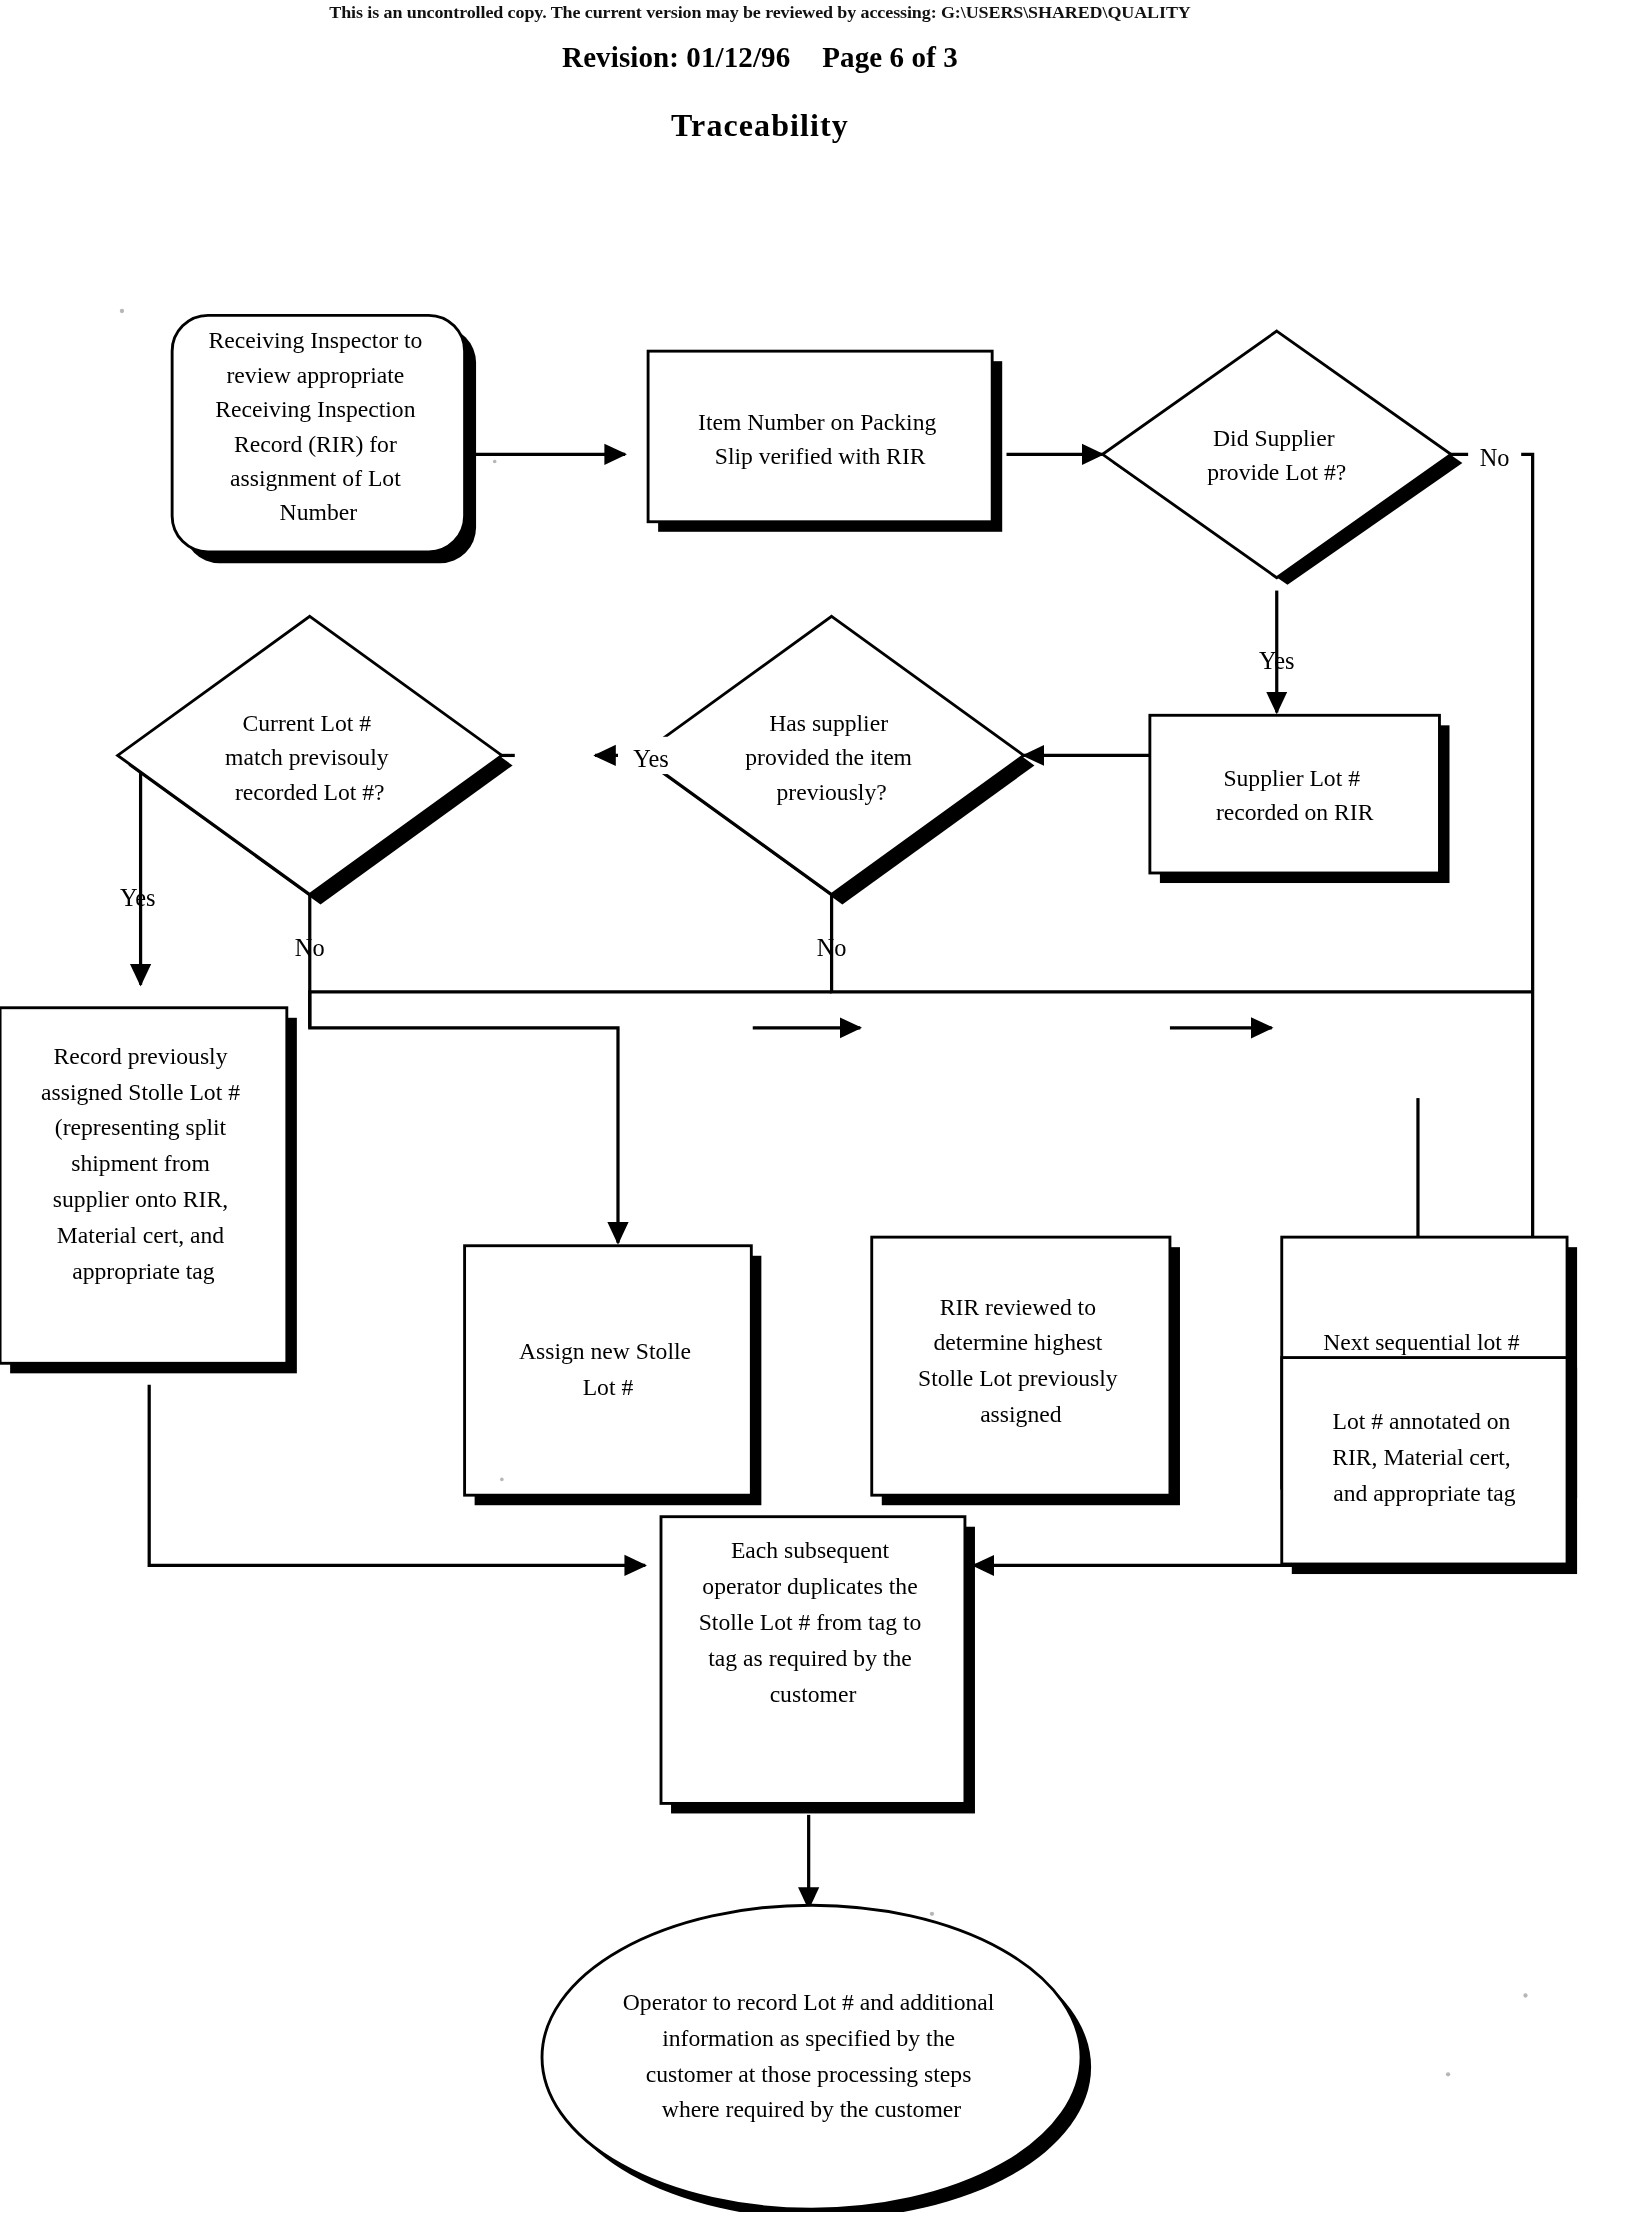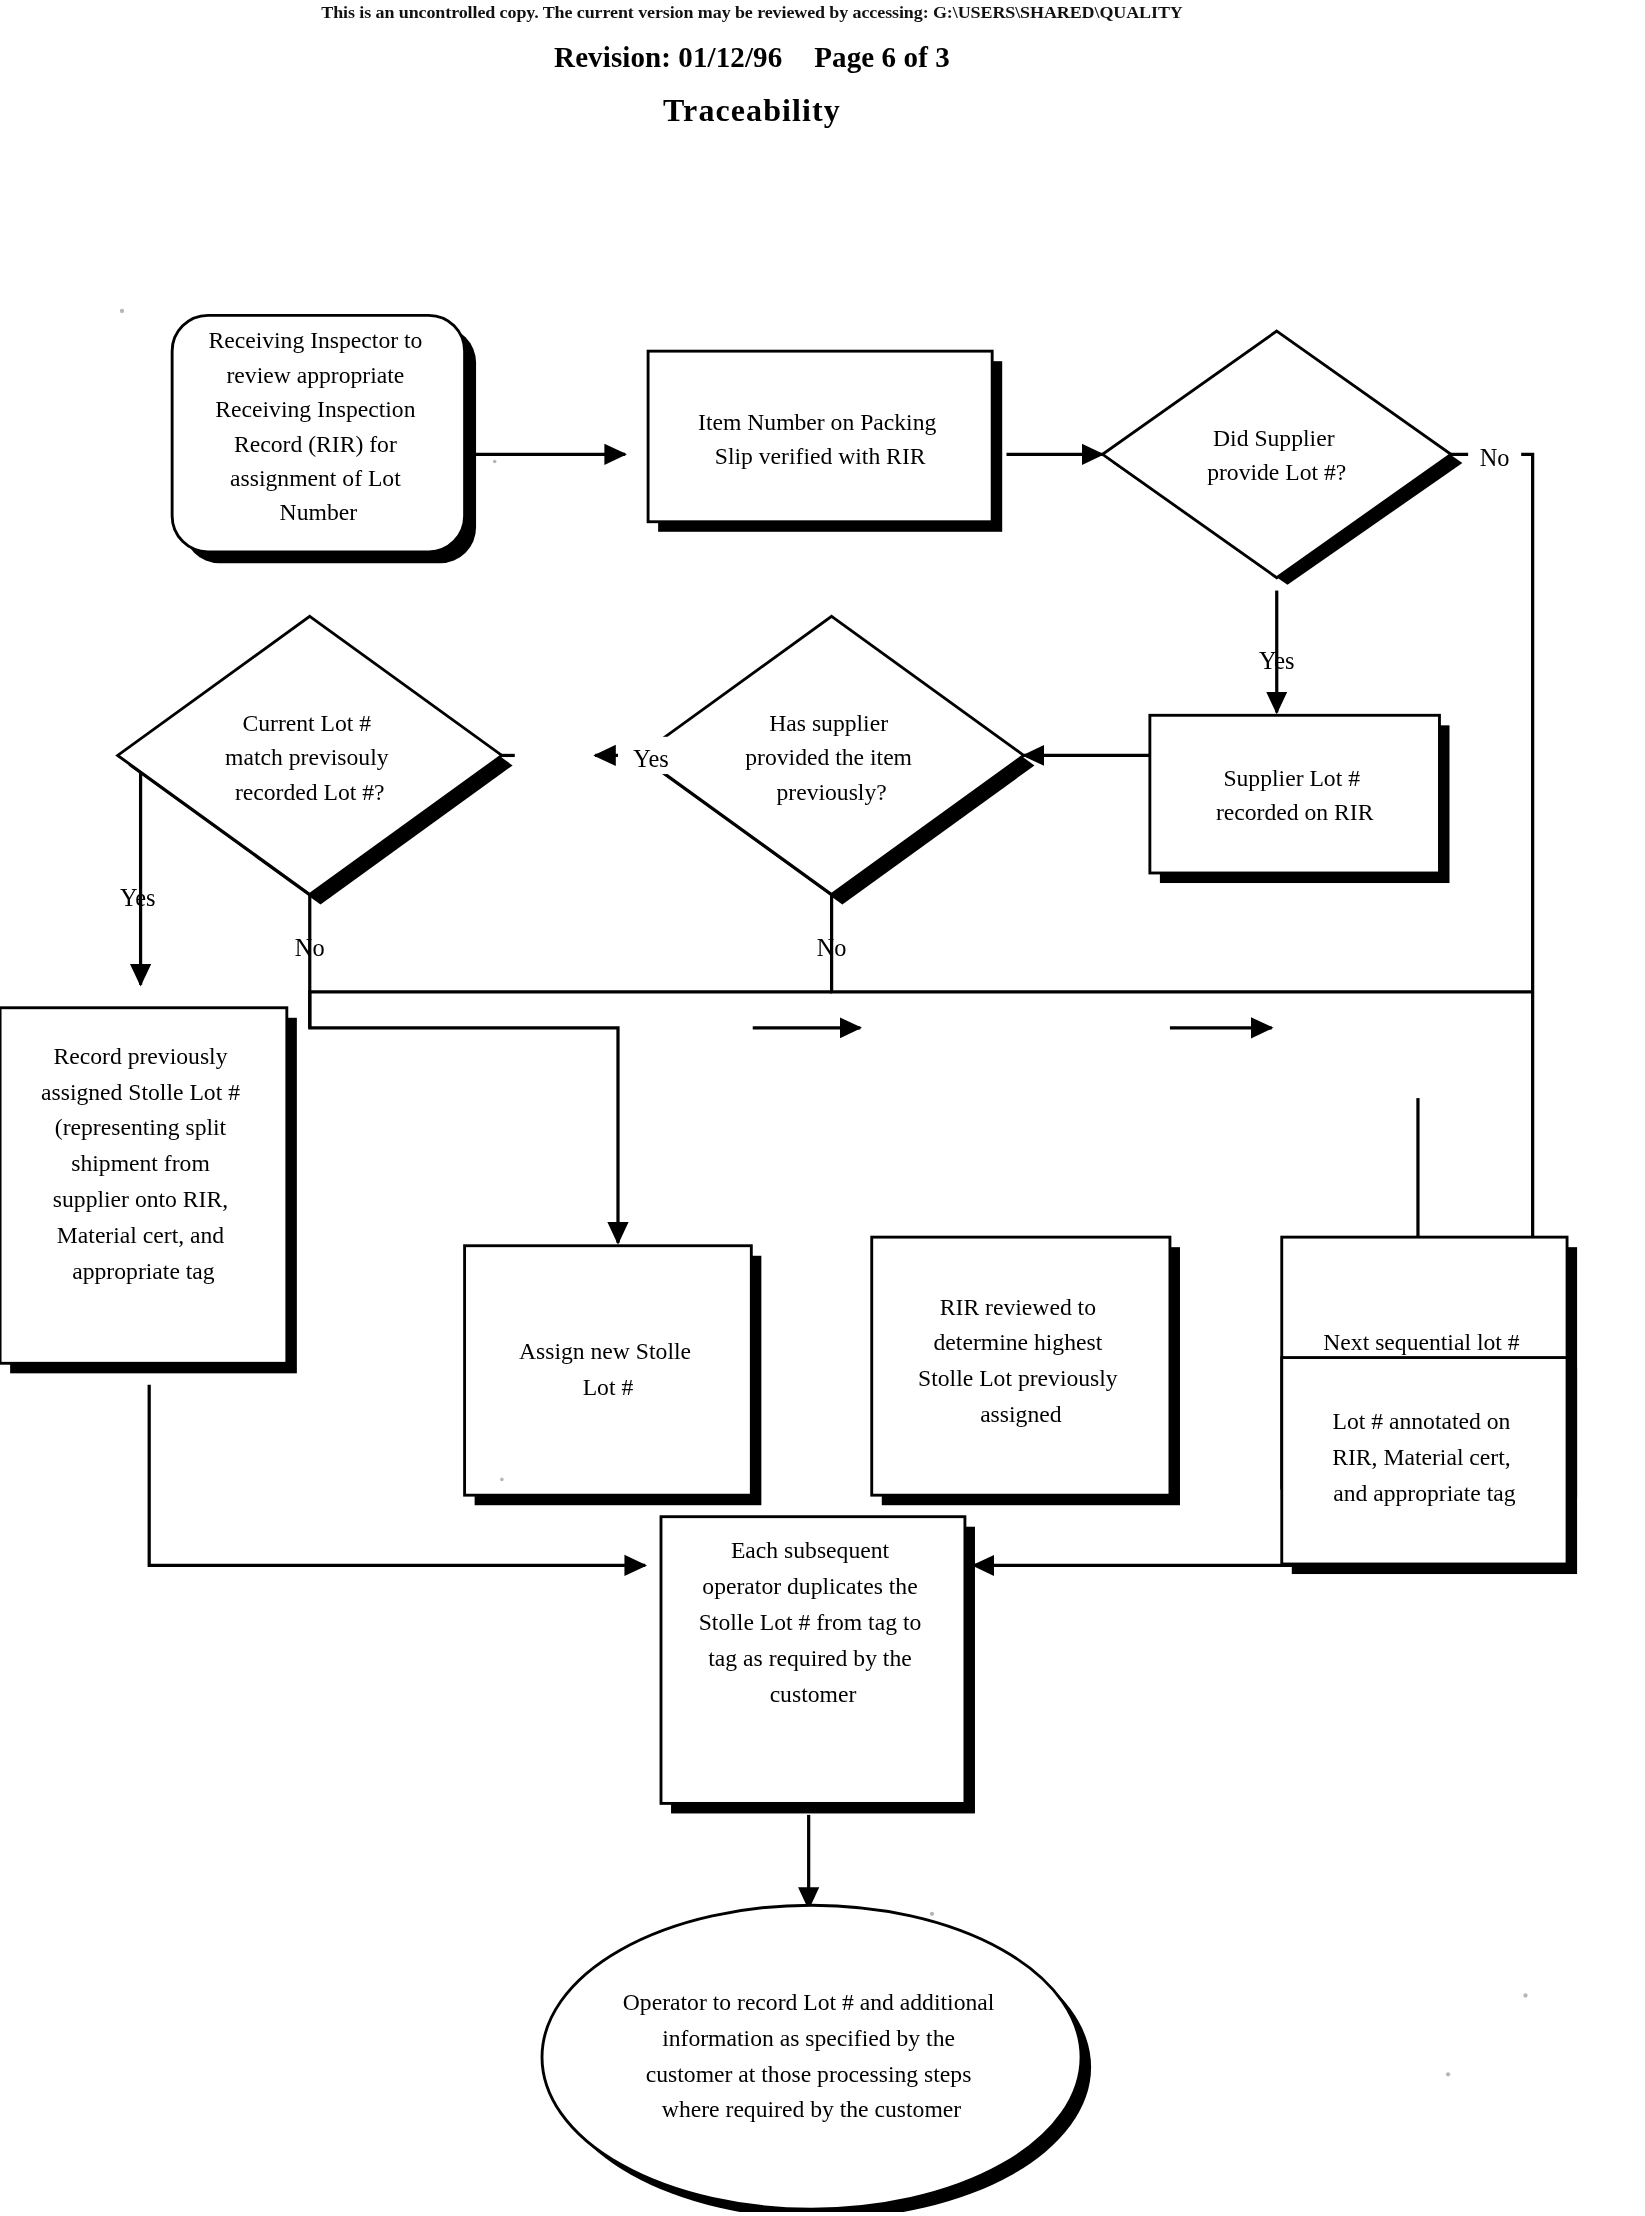--- a/index.html
+++ b/index.html
@@ -19,21 +19,21 @@
   .page {
     position: absolute;
     inset: 0;
     width: 1646px;
     height: 2216px;
   }
   
   .doc-header {
     position: absolute;
     top: 0px;
-    left: 4px;
+    left: 12px;
     width: 1496px;
     text-align: center;
   }
   .uncontrolled-notice {
     font-family: "Liberation Serif", "DejaVu Serif", serif;
     font-size: 18px;
     font-weight: 700;
     letter-spacing: -0.1px;
     line-height: 21.5px;
     padding-top: 2.9px;
@@ -52,21 +52,21 @@
     font-weight: 700;
     line-height: 34px;
     margin-top: 16px;
     letter-spacing: 0.1px;
   }
   .doc-revision .gap { display: inline-block; width: 32px; }
   .chart-subtitle {
     font-size: 32px;
     font-weight: 700;
     line-height: 37px;
-    margin-top: 18px;
+    margin-top: 33px;
     letter-spacing: 1.1px;
   }
   
   .flow-wrap {
     position: absolute;
     top: 268px;
     left: 0;
     width: 1646px;
     height: 1944px;
   }

